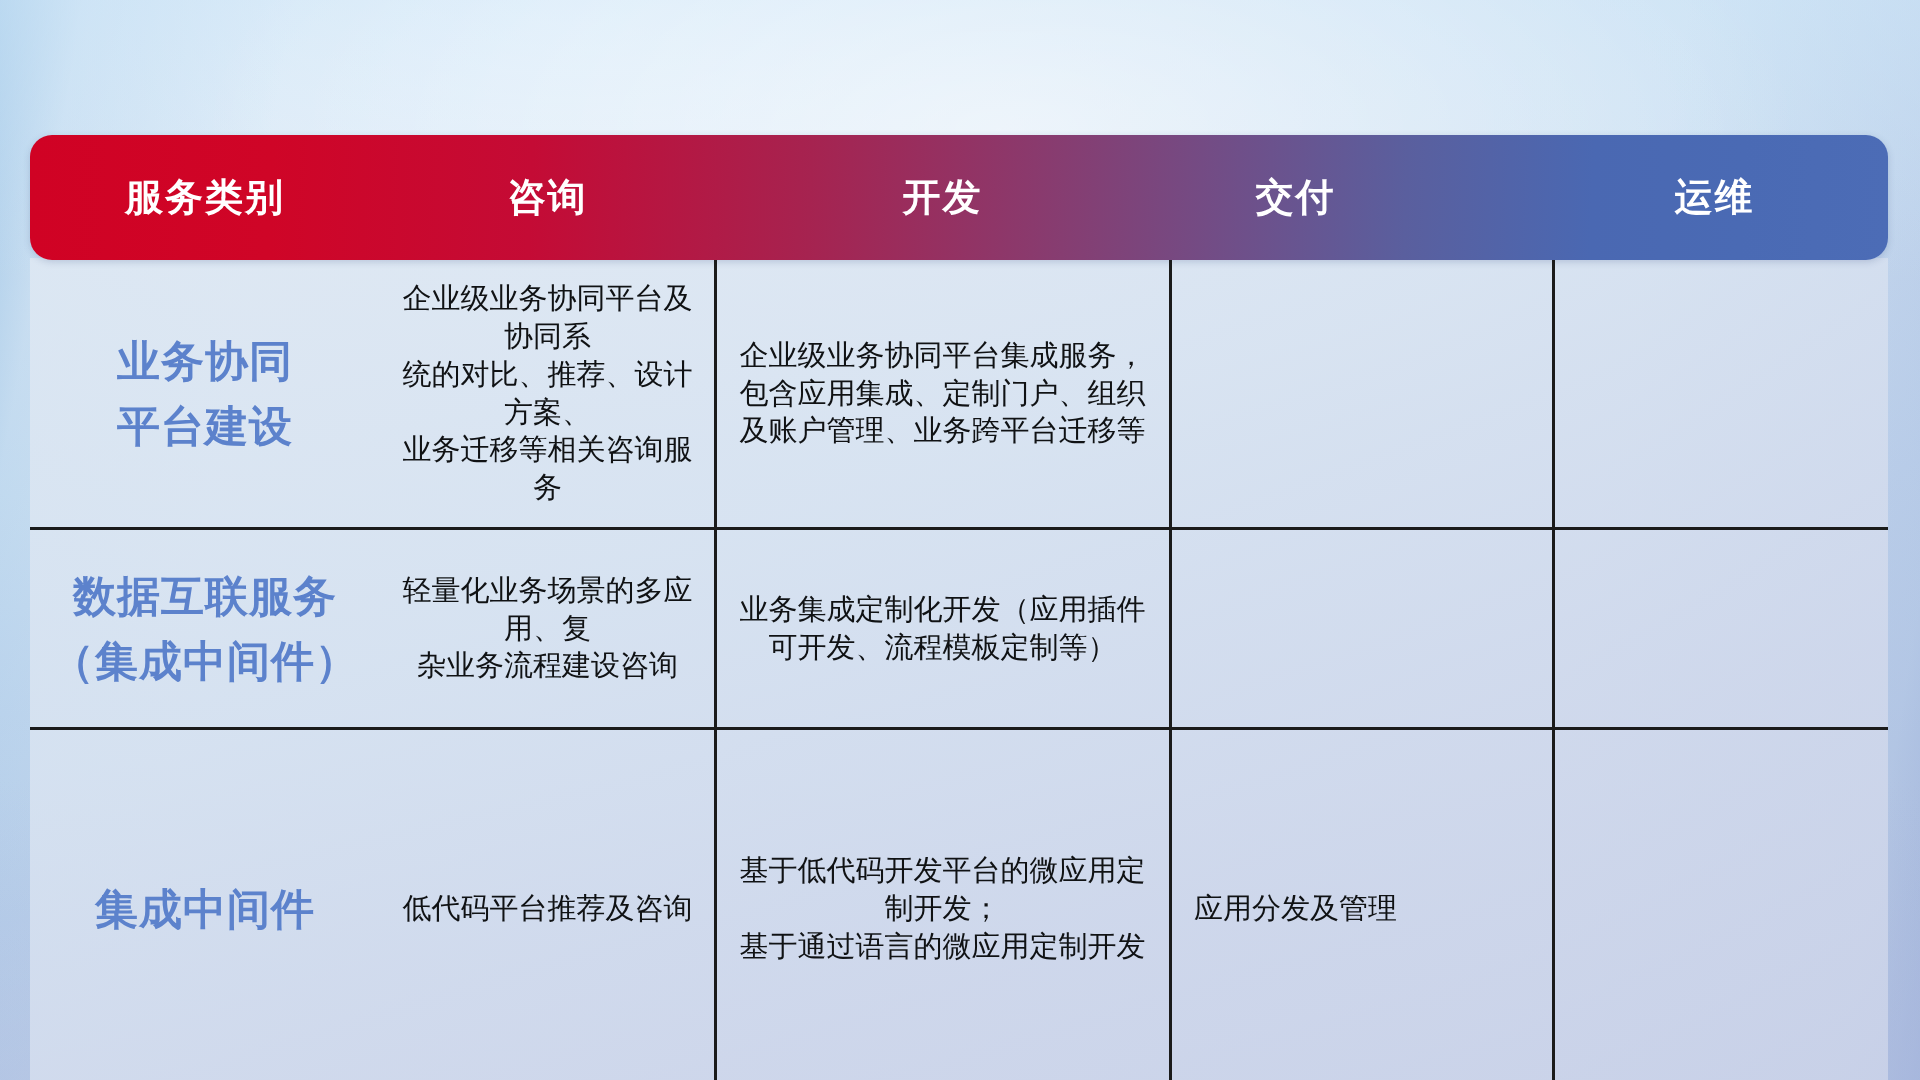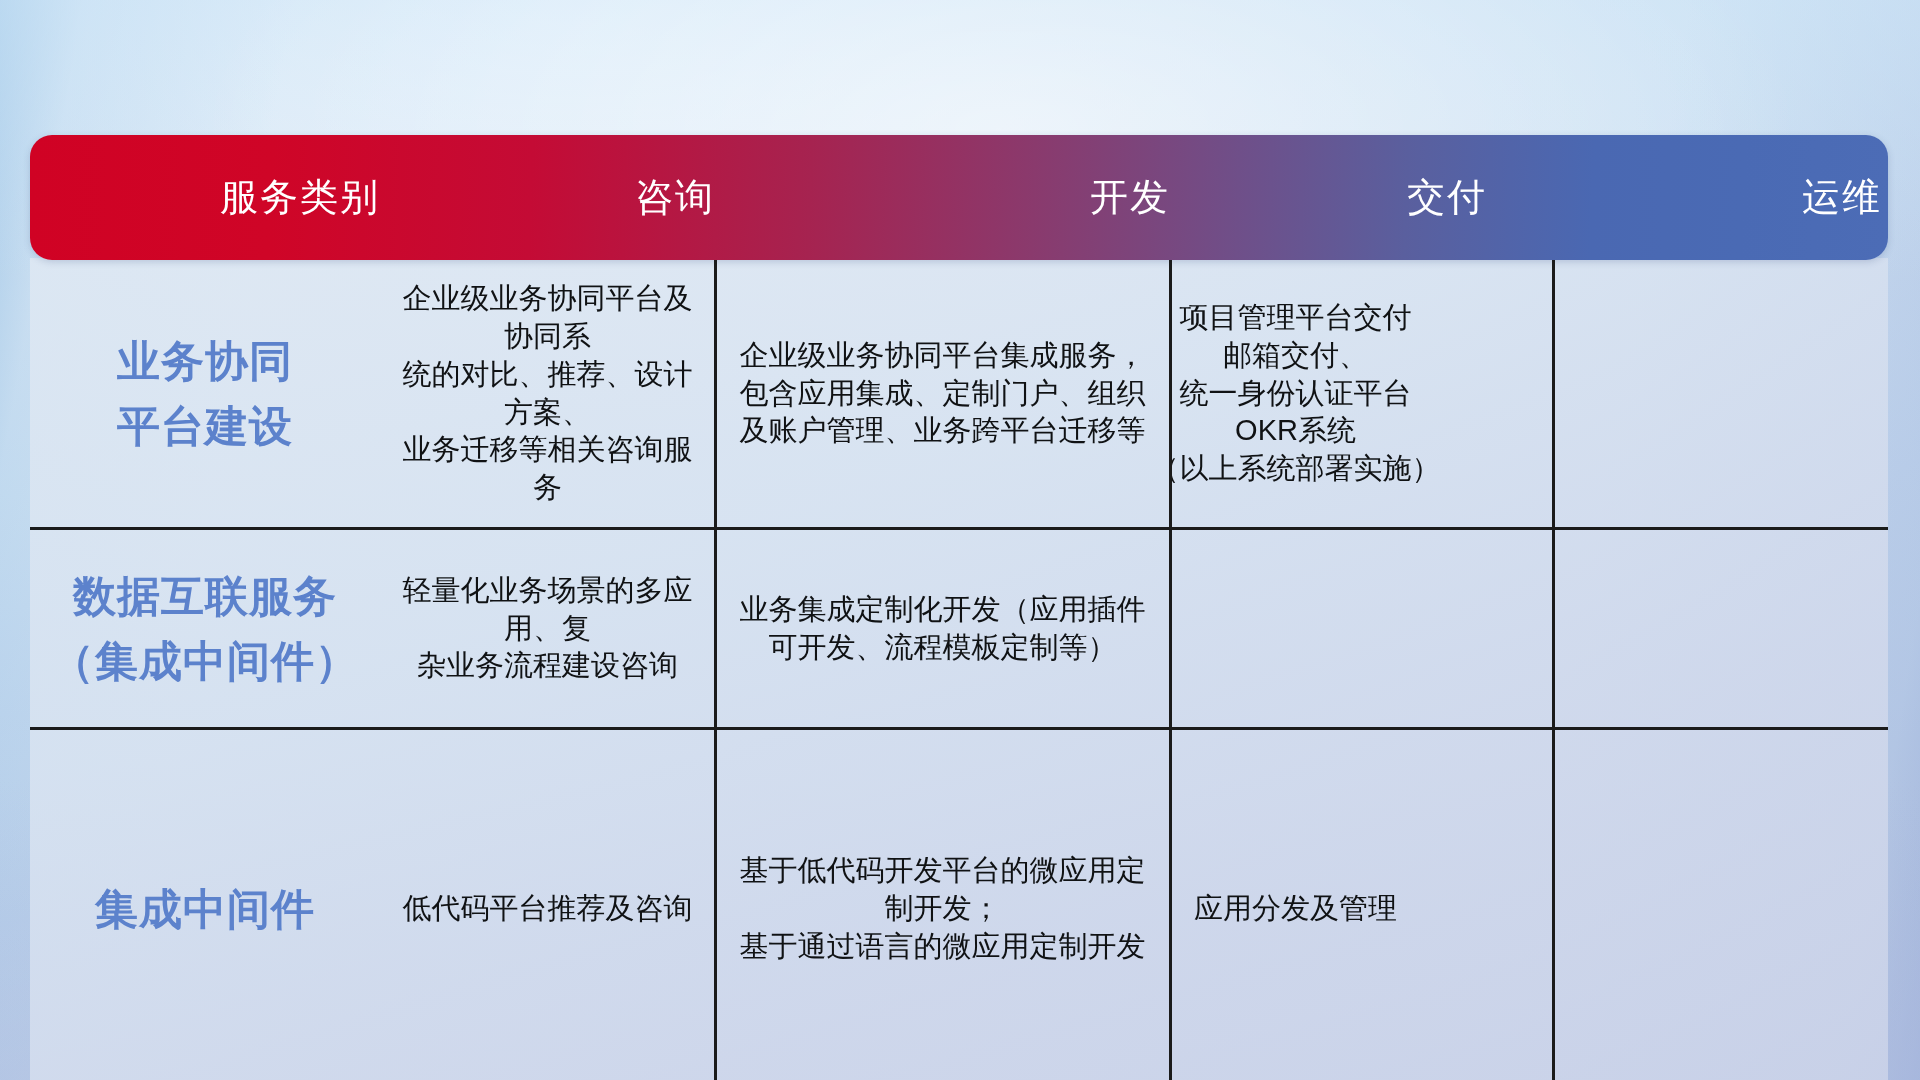--- a/index.html
+++ b/index.html
@@ -89,24 +89,24 @@
       #4a68b2 84%,
       #4a6ab4 92%,
       #4c6cb6 100%);
     box-shadow: 0 2px 7px rgba(60,80,130,0.22);
     display: flex;
     align-items: center;
     z-index: 3;
   }
   .hcell {
     color: #ffffff;
-    font-weight: normal;
+    font-weight: bold;
     font-size: 38px;
     letter-spacing: 2px;
-    text-align: right;
+    text-align: center;
     white-space: nowrap;
   }
   
   .c0 { position:absolute; left: 0px;    width: 350px; }
   .c1 { position:absolute; left: 350px;  width: 335px; }
   .c2 { position:absolute; left: 685px;  width: 455px; }
   .c3 { position:absolute; left: 1074px; width: 383px; }
   .c4 { position:absolute; left: 1517px; width: 335px; }
 
   
@@ -200,27 +200,20 @@
     <div class="cell c1">
       <div class="cell-inner">企业级业务协同平台及协同系
 统的对比、推荐、设计方案、
 业务迁移等相关咨询服务</div>
     </div>
     <div class="cell c2">
       <div class="cell-inner">企业级业务协同平台集成服务，
 包含应用集成、定制门户、组织
 及账户管理、业务跨平台迁移等</div>
     </div>
-    <div class="cell c3">
-      <div class="cell-inner">项目管理平台交付
-邮箱交付、
-统一身份认证平台
-OKR系统
-（以上系统部署实施）</div>
-    </div>
   </div>
 
   <div class="row" id="row1">
     <div class="cell c0 rowlabel">
       <div class="cell-inner">数据互联服务
 （集成中间件）</div>
     </div>
     <div class="cell c1">
       <div class="cell-inner">轻量化业务场景的多应用、复
 杂业务流程建设咨询</div>

